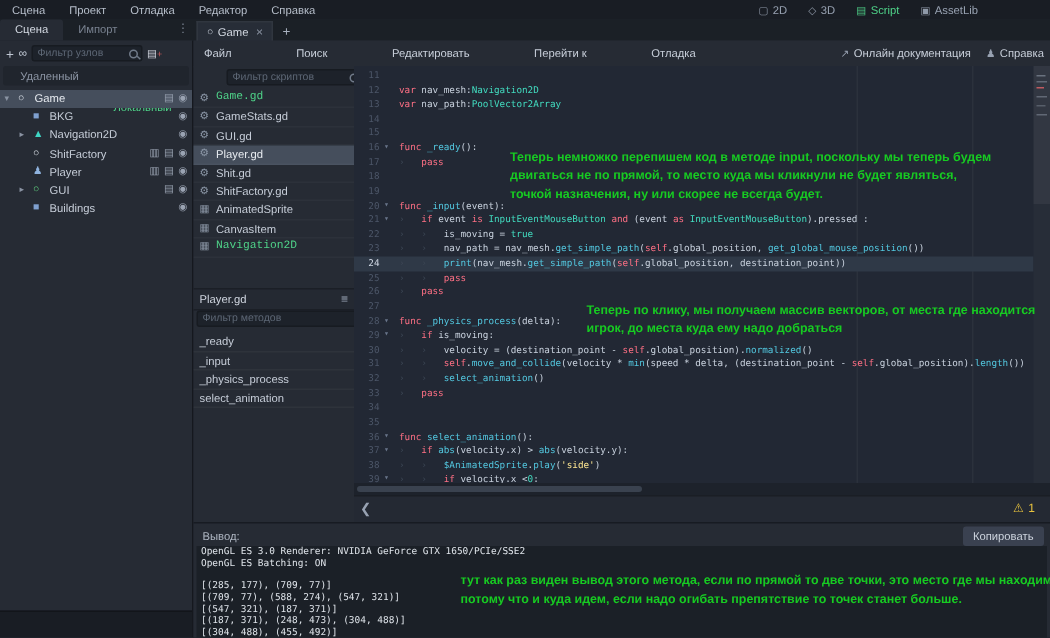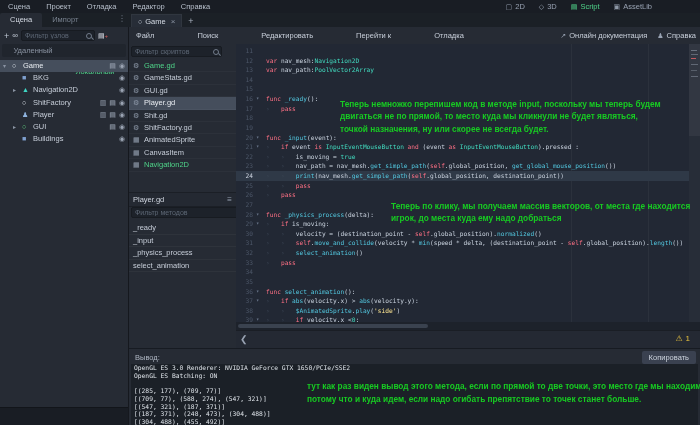--- a/index.html
+++ b/index.html
@@ -54,26 +54,26 @@
   
   #script-menus{position:absolute;left:129px;top:27px;width:571px;height:17px;background:#262b34;
                 display:flex;align-items:center;border-bottom:1px solid #1c2129;}
   #script-menus .menu-item{color:#c8cfda;padding:0 7px;}
   #editor-right-buttons{position:absolute;right:4px;top:0;height:17px;display:flex;align-items:center;gap:10px;}
   .right-btn{display:flex;align-items:center;gap:3px;color:#c8cfda;}
   .right-btn .rb-ic{color:#98a2b2;font-size:7px;}
   
   #script-panel{position:absolute;left:129px;top:44px;width:107px;height:304px;background:#262b34;border-right:1px solid #15181e;}
   #script-filter-wrap{position:absolute;left:2px;top:2px;}
-  #script-filter-wrap .flt{width:91px;}
+  #script-filter-wrap .flt{width:91px;margin-left:20px;}
   #script-list{position:absolute;left:0;top:16px;width:107px;}
   .script-row{position:relative;height:11.4px;line-height:11.4px;border-bottom:1px solid rgba(255,255,255,0.03);}
   .script-row .s-ic{position:absolute;left:4px;font-size:7px;color:#8d98a8;}
   .script-row .s-name{position:absolute;left:15px;color:#c6cdd8;}
-  .script-row.green .s-name{color:#4fd389;}
+  .script-row.green .s-name{color:#4fd389;font-family:Liberation Mono, monospace;}
   .script-row.selected{background:#454e5c;}
   .script-row.selected .s-name{color:#e8ecf1;}
   #script-name-header{position:absolute;left:0;top:148px;width:107px;height:13px;background:#242932;
                       border-top:1px solid #1b1f26;border-bottom:1px solid #1b1f26;line-height:13px;}
   #script-name-header .hdr-label{padding-left:4px;color:#d0d6e0;}
   #script-name-header .sort-ic{position:absolute;right:4px;top:0;color:#98a2b2;font-size:8px;}
   #method-filter-wrap{position:absolute;left:2px;top:163px;}
   #method-filter-wrap .flt{width:115px;}
   #method-list{position:absolute;left:0;top:178px;width:107px;}
   .method-row{height:11.5px;line-height:11.5px;padding-left:4px;color:#c6cdd8;border-bottom:1px solid rgba(255,255,255,0.04);}

